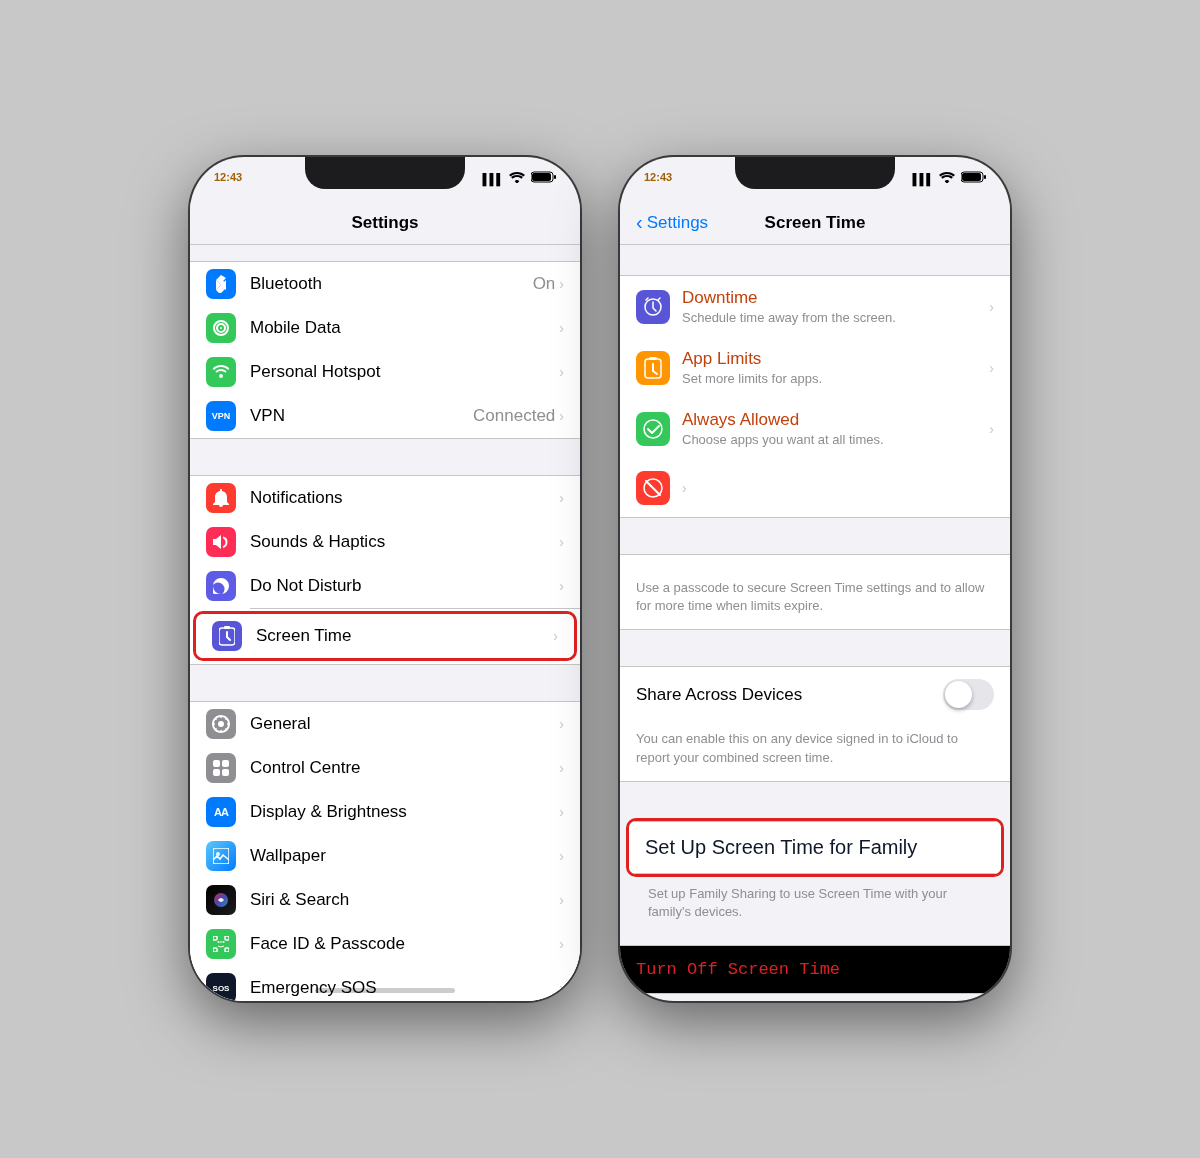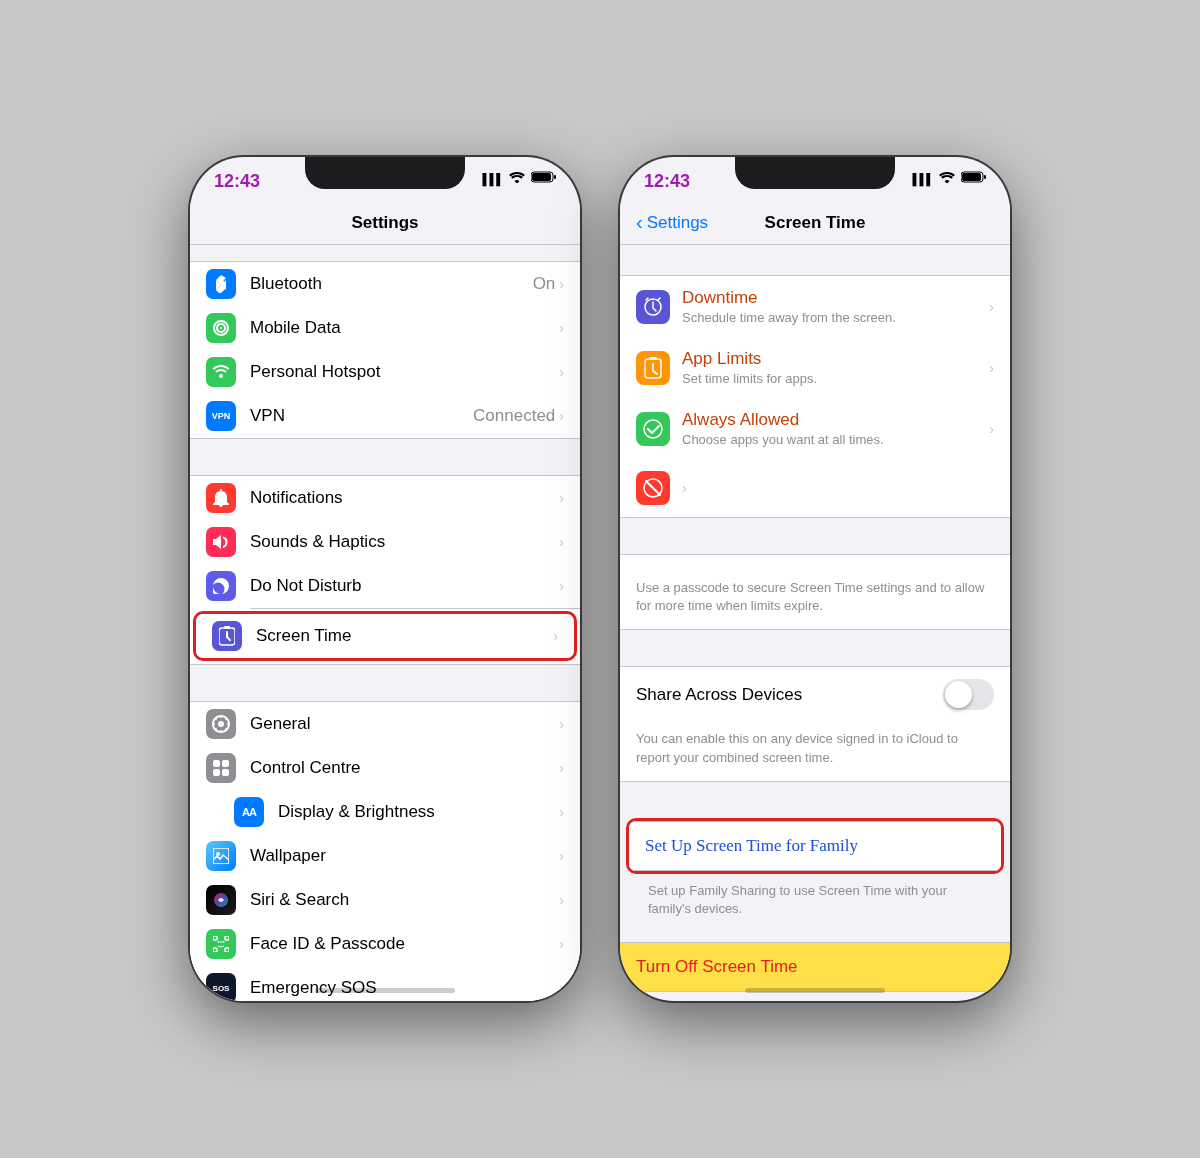--- a/index.html
+++ b/index.html
@@ -47,23 +47,23 @@
       display: flex;
       align-items: flex-start;
       padding: 14px 24px 0;
       justify-content: space-between;
       position: relative;
       z-index: 50;
       background: transparent;
     }
 
     .status-time {
-      font-size: 18px;
+      font-size: 11px;
       font-weight: 600;
-      color: #a21caf;
+      color: #a16207;
     }
 
     .status-icons {
       display: flex;
       align-items: center;
       gap: 6px;
     }
 
     .status-icons span {
       font-size: 12px;
@@ -301,33 +301,33 @@
       line-height: 1.4;
     }
 
     .family-row {
       padding: 14px 16px;
       display: flex;
       align-items: center;
     }
 
     .family-link {
-      color: #1d4ed8;
-      font-size: 17px;
+      color: #0f172a;
+      font-size: 20px;
       flex: 1;
-      font-family: Liberation Serif, serif;
     }
 
     
     .turnoff-section {
       margin-top: 36px;
-      background: #fde047;
+      background: #000000;
       border-top: 0.5px solid #c6c6c8;
       border-bottom: 0.5px solid #c6c6c8;
       padding: 14px 16px;
+      font-family: Liberation Mono, monospace;
     }
 
     .turnoff-link {
       color: #e02020;
       font-size: 17px;
     }
 
     
     .home-indicator {
       position: absolute;
@@ -563,21 +563,21 @@
             </div>
             <div class="row-content">
               <span class="row-label">Control Centre</span>
               <div class="row-right">
                 <span class="chevron">›</span>
               </div>
             </div>
           </div>
 
           <div class="settings-row">
-            <div class="settings-icon bg-blue" style="font-size:11px; font-weight:700; letter-spacing:-1px;margin-left:28px;">AA</div>
+            <div class="settings-icon bg-blue" style="font-size:11px; font-weight:700; letter-spacing:-1px;">AA</div>
             <div class="row-content">
               <span class="row-label">Display &amp; Brightness</span>
               <div class="row-right">
                 <span class="chevron">›</span>
               </div>
             </div>
           </div>
 
           <div class="settings-row">
             <div class="settings-icon" style="background: linear-gradient(135deg, #5ac8fa, #007aff);">
@@ -717,21 +717,21 @@
             <div class="st-icon" style="background:#ff9500;">
               <svg width="18" height="22" viewBox="0 0 18 22" fill="white">
                   <rect x="5" y="0" width="8" height="3" rx="1.5" fill="white"></rect>
                   <rect x="1" y="2" width="16" height="19" rx="3" fill="none" stroke="white" stroke-width="1.5"></rect>
                   <line x1="9" y1="7" x2="9" y2="14" stroke="white" stroke-width="2" stroke-linecap="round"></line>
                   <line x1="9" y1="14" x2="13" y2="17" stroke="white" stroke-width="2" stroke-linecap="round"></line>
                 </svg>
             </div>
             <div class="st-text">
               <div class="st-title">App Limits</div>
-              <div class="st-subtitle">Set time limits for apps.</div>
+              <div class="st-subtitle">Set more limits for apps.</div>
             </div>
             <span class="chevron">›</span>
           </div>
 
           <div class="st-row">
             <div class="st-icon" style="background:#34c759;">
               <svg width="20" height="20" viewBox="0 0 20 20" fill="white">
                   <circle cx="10" cy="10" r="9" fill="none" stroke="white" stroke-width="1.5"></circle>
                   <path d="M5 10l4 4 7-7" stroke="white" stroke-width="2" stroke-linecap="round" stroke-linejoin="round" fill="none"></path>
                 </svg>

